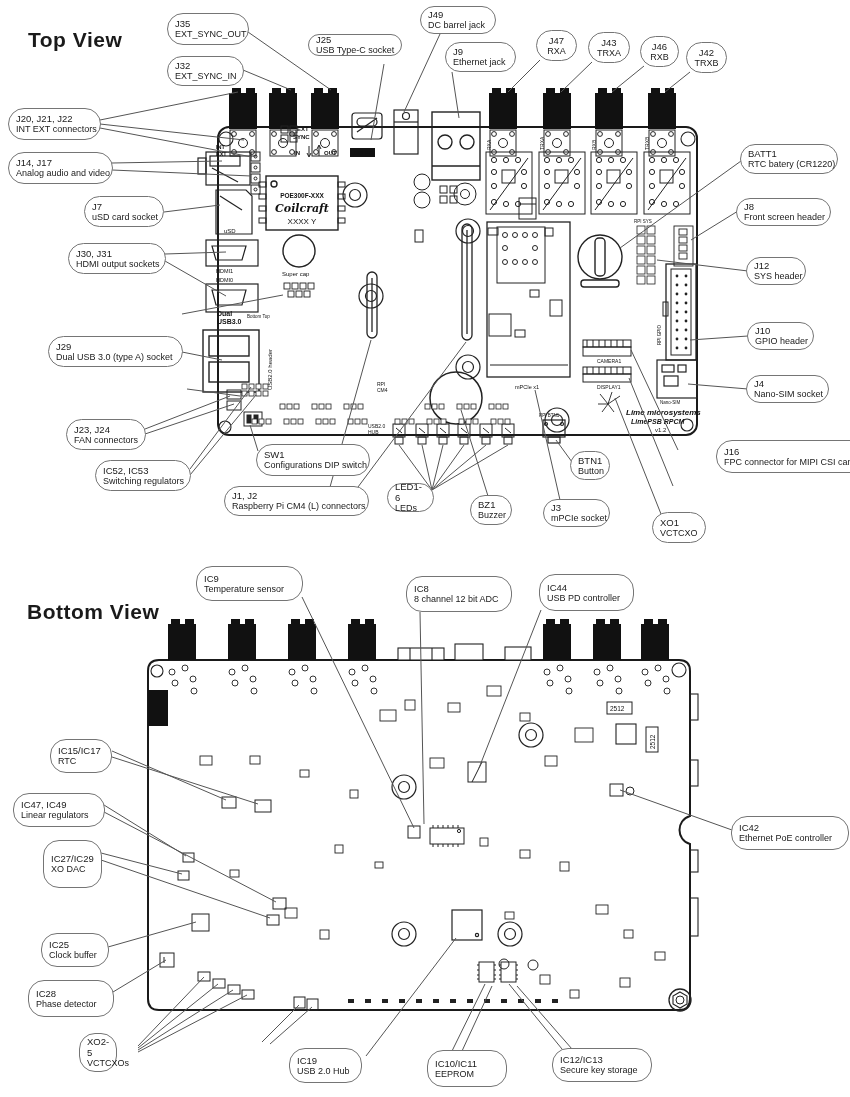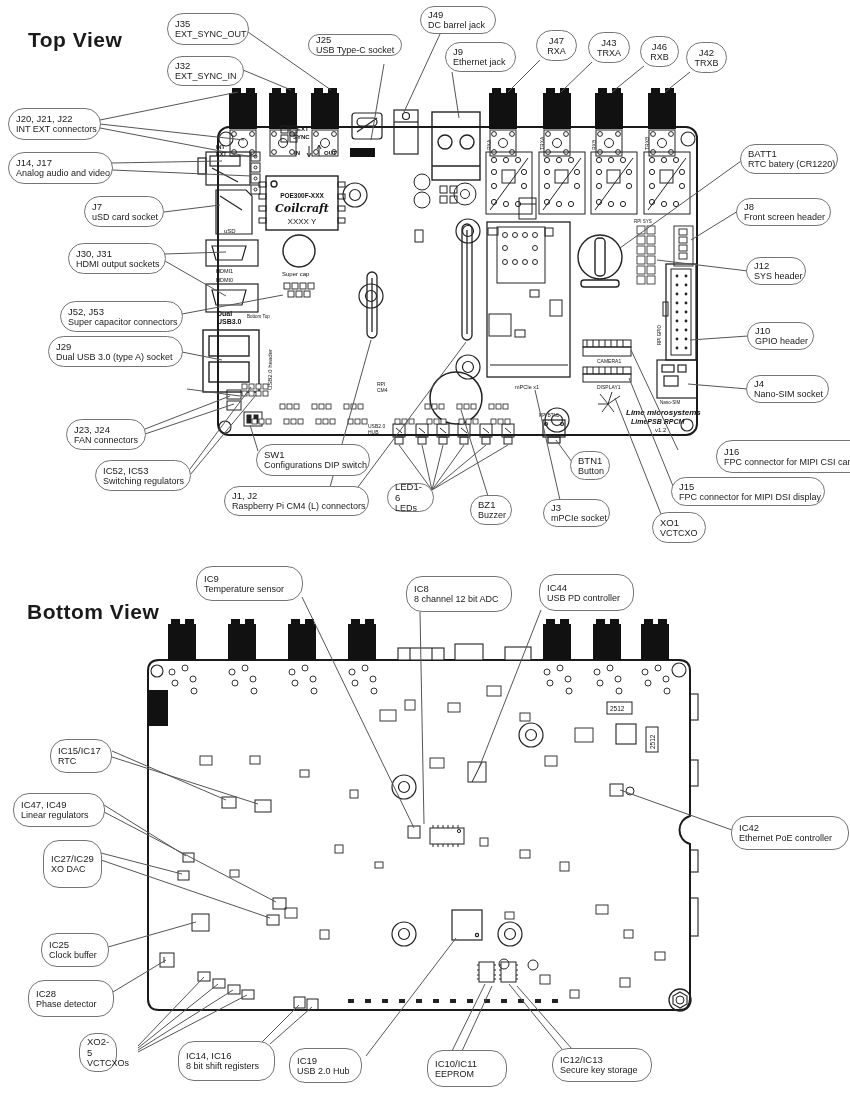--- a/index.html
+++ b/index.html
@@ -734,24 +734,20 @@
       <div class="pdesc">Analog audio and video</div>
     </div>
 <div class="pill" style="left:84px;top:196px;width:80px;height:31px">
       <div class="pid">J7</div>
       <div class="pdesc">uSD card socket</div>
     </div>
 <div class="pill" style="left:68px;top:243px;width:98px;height:31px">
       <div class="pid">J30, J31</div>
       <div class="pdesc">HDMI output sockets</div>
     </div>
-<div class="pill" style="left:60px;top:301px;width:123px;height:31px">
-      <div class="pid">J52, J53</div>
-      <div class="pdesc">Super capacitor connectors</div>
-    </div>
 <div class="pill" style="left:48px;top:336px;width:135px;height:31px">
       <div class="pid">J29</div>
       <div class="pdesc">Dual USB 3.0 (type A) socket</div>
     </div>
 <div class="pill" style="left:66px;top:419px;width:80px;height:31px">
       <div class="pid">J23, J24</div>
       <div class="pdesc">FAN connectors</div>
     </div>
 <div class="pill" style="left:95px;top:460px;width:96px;height:31px">
       <div class="pid">IC52, IC53</div>
@@ -782,24 +778,20 @@
       <div class="pdesc">Button</div>
     </div>
 <div class="pill" style="left:652px;top:512px;width:54px;height:31px">
       <div class="pid">XO1</div>
       <div class="pdesc">VCTCXO</div>
     </div>
 <div class="pill" style="left:716px;top:440px;width:159px;height:33px">
       <div class="pid">J16</div>
       <div class="pdesc">FPC connector for MIPI CSI camera</div>
     </div>
-<div class="pill" style="left:671px;top:477px;width:154px;height:29px">
-      <div class="pid">J15</div>
-      <div class="pdesc">FPC connector for MIPI DSI display</div>
-    </div>
 <div class="pill" style="left:740px;top:144px;width:98px;height:30px">
       <div class="pid">BATT1</div>
       <div class="pdesc">RTC batery (CR1220)</div>
     </div>
 <div class="pill" style="left:736px;top:198px;width:95px;height:28px">
       <div class="pid">J8</div>
       <div class="pdesc">Front screen header</div>
     </div>
 <div class="pill" style="left:746px;top:257px;width:60px;height:28px">
       <div class="pid">J12</div>
@@ -843,24 +835,20 @@
       <div class="pdesc">Clock buffer</div>
     </div>
 <div class="pill" style="left:28px;top:980px;width:86px;height:37px">
       <div class="pid">IC28</div>
       <div class="pdesc">Phase detector</div>
     </div>
 <div class="pill" style="left:79px;top:1033px;width:38px;height:39px">
       <div class="pid">XO2-5</div>
       <div class="pdesc">VCTCXOs</div>
     </div>
-<div class="pill" style="left:178px;top:1041px;width:97px;height:40px">
-      <div class="pid">IC14, IC16</div>
-      <div class="pdesc">8 bit shift registers</div>
-    </div>
 <div class="pill" style="left:289px;top:1048px;width:73px;height:35px">
       <div class="pid">IC19</div>
       <div class="pdesc">USB 2.0 Hub</div>
     </div>
 <div class="pill" style="left:427px;top:1050px;width:80px;height:37px">
       <div class="pid">IC10/IC11</div>
       <div class="pdesc">EEPROM</div>
     </div>
 <div class="pill" style="left:552px;top:1048px;width:100px;height:34px">
       <div class="pid">IC12/IC13</div>

